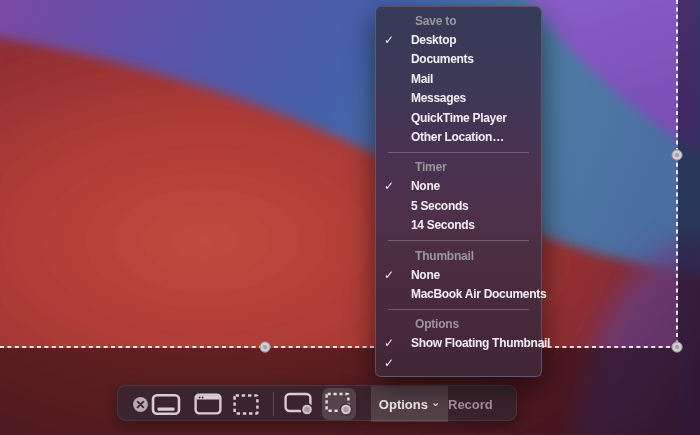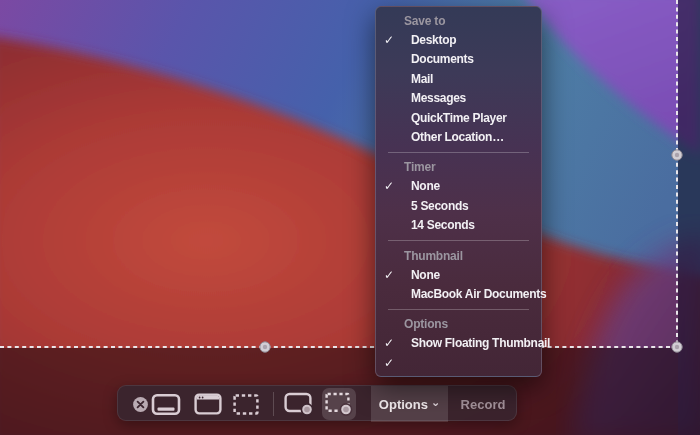--- a/index.html
+++ b/index.html
@@ -30,31 +30,31 @@
   .tbar-divider{position:absolute;left:155px;top:6px;width:1px;height:24px;
                 background:rgba(255,255,255,.18);}
   .tool-active-bg{position:absolute;left:204px;top:2px;width:34px;height:32px;
                   border-radius:7px;background:rgba(255,255,255,.14);}
   .options-btn{position:absolute;left:253px;top:0;width:77px;height:36px;
                background:rgba(255,255,255,.13);display:flex;align-items:center;
                justify-content:center;gap:3px;color:#f2ebee;font-size:13px;
                font-weight:bold;border-radius:0;}
   .options-btn .chev{font-size:11px;margin-top:-3px;color:#e4dbe0;}
   .record-btn{position:absolute;left:330px;top:0;width:70px;height:36px;
-              display:flex;align-items:center;justify-content:center;
+              display:flex;align-items:center;
               color:#a5939c;font-size:13px;font-weight:bold;}
 
   
   .menu{position:absolute;left:375px;top:6px;width:167px;
         background:linear-gradient(180deg,#343a57 0%,#3d3a58 18%,#473253 38%,
                    #4e3049 56%,#4a2b3d 76%,#432636 100%);
         border:1px solid rgba(150,145,165,.38);border-radius:6px;
         box-shadow:0 10px 28px rgba(0,0,0,.55);
         padding:4px 0 3px;color:#f2f0f4;z-index:5;}
-  .m-header{height:20px;line-height:20px;padding-left:28px;color:#9b96a0;
+  .m-header{height:20px;line-height:20px;padding-left:39px;color:#9b96a0;
             font-size:12px;font-weight:bold;letter-spacing:-.2px;}
   .m-item{position:relative;height:19.4px;line-height:19.4px;font-size:12px;
           font-weight:bold;letter-spacing:-.3px;white-space:nowrap;}
   .m-item .m-check{position:absolute;left:8px;top:0;width:14px;font-size:12px;}
   .m-item .m-label{position:absolute;left:35px;top:0;}
   .m-sep{border-top:1px solid rgba(255,255,255,.24);margin:4.5px 12px;}
 </style>
 </head>
 <body>
 

